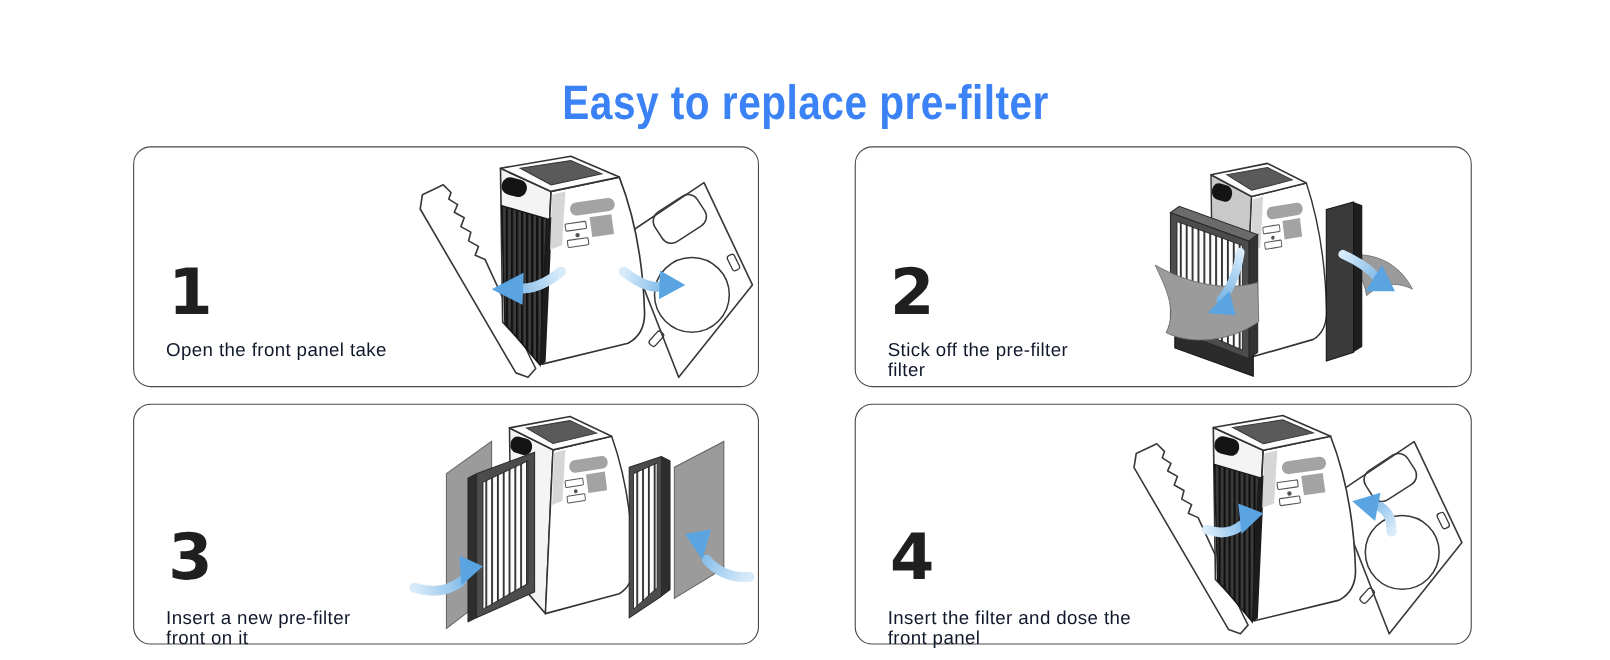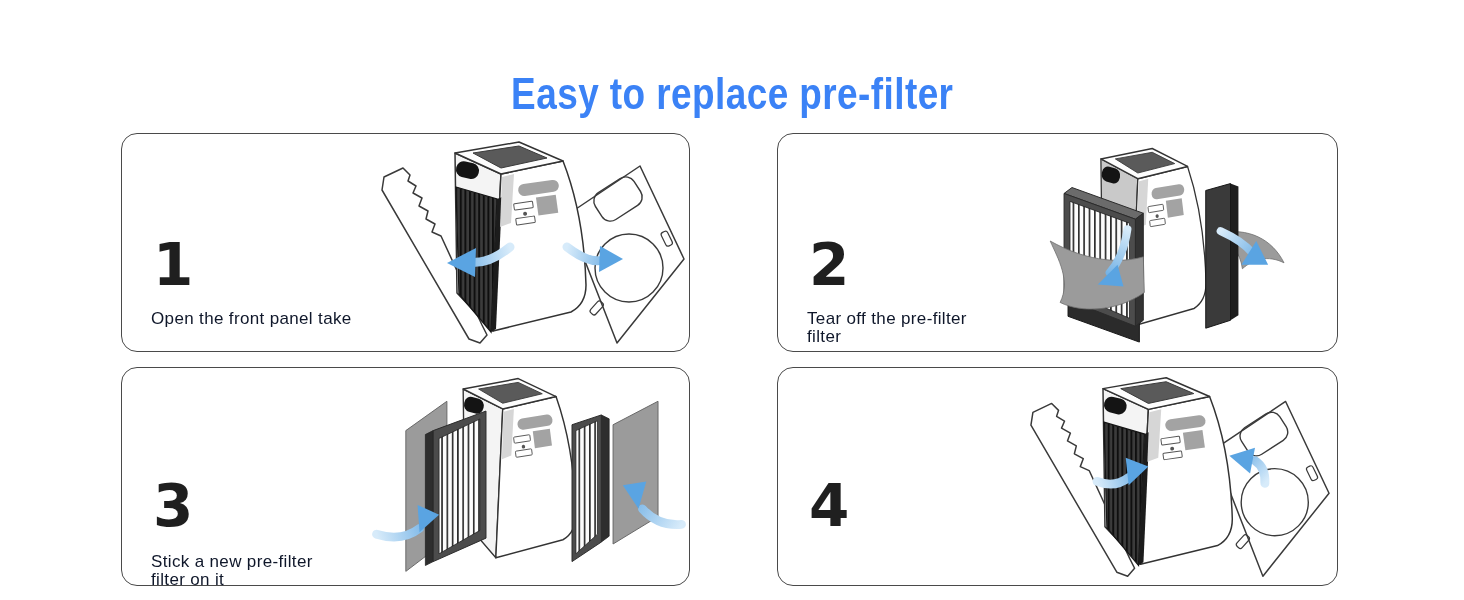--- a/index.html
+++ b/index.html
@@ -86,21 +86,21 @@
       <g>
         <path d="M190,112 Q212,129 226,125" fill="none" stroke="url(#ag1R)" stroke-width="9" stroke-linecap="round"></path>
         <path d="M223,111 L246,124 L222,137 Z" fill="#5aa4e2"></path>
       </g>
     </svg>
   </section>
 
   <section class="panel p2">
     <div class="step-number">2</div>
     <p class="step-label">
-      <span style="display:block">Tear off the pre-filter</span>
+      <span style="display:block">Stick off the pre-filter</span>
       <span style="display:block">filter</span>
     </p>
     <svg class="illus il2" viewBox="0 0 310 215">
       <defs>
         <pattern id="wpl2" width="5.4" height="6" patternUnits="userSpaceOnUse">
           <rect width="5.4" height="6" fill="#fcfcfc"></rect>
             <rect width="1.7" height="6" fill="#2d2d2d"></rect>
         </pattern>
         <linearGradient id="ag2L" gradientUnits="userSpaceOnUse" x1="104" y1="94" x2="78" y2="146">
           <stop offset="0" stop-color="#d7ebfa"></stop>
@@ -152,22 +152,22 @@
       <g>
         <path d="M198,96 Q220,106 230,118" fill="none" stroke="url(#ag2R)" stroke-width="8" stroke-linecap="round"></path>
         <path d="M234,106 L246,130 L219,130 Z" fill="#5aa4e2"></path>
       </g>
     </svg>
   </section>
 
   <section class="panel p3 row2">
     <div class="step-number">3</div>
     <p class="step-label">
-      <span style="display:block">Stick a new pre-filter</span>
-      <span style="display:block">filter on it</span>
+      <span style="display:block">Insert a new pre-filter</span>
+      <span style="display:block">front on it</span>
     </p>
     <svg class="illus il3" viewBox="0 0 320 222">
       <defs>
         <pattern id="wpl3" width="5.4" height="6" patternUnits="userSpaceOnUse">
           <rect width="5.4" height="6" fill="#fcfcfc"></rect>
             <rect width="1.7" height="6" fill="#2d2d2d"></rect>
         </pattern>
         <linearGradient id="ag3L" gradientUnits="userSpaceOnUse" x1="4" y1="168" x2="64" y2="150">
           <stop offset="0" stop-color="#d7ebfa"></stop>
             <stop offset="1" stop-color="#64a9e2"></stop>
@@ -214,20 +214,24 @@
       </g>
       <g>
         <path d="M316,158 Q292,160 276,142" fill="none" stroke="url(#ag3R)" stroke-width="9" stroke-linecap="round"></path>
         <path d="M280,114 L256,118 L272,142 Z" fill="#5aa4e2"></path>
       </g>
     </svg>
   </section>
 
   <section class="panel p4 row2">
     <div class="step-number">4</div>
+    <p class="step-label">
+      <span style="display:block">Insert the filter and dose the</span>
+      <span style="display:block">front panel</span>
+    </p>
     <svg class="illus il4" viewBox="0 0 310 212">
       <defs>
         <pattern id="pl4" width="4.6" height="6" patternUnits="userSpaceOnUse">
           <rect width="4.6" height="6" fill="#3c3c3c"></rect>
             <rect width="2" height="6" fill="#0f0f0f"></rect>
         </pattern>
         <linearGradient id="ag4L" gradientUnits="userSpaceOnUse" x1="72" y1="112" x2="118" y2="98">
           <stop offset="0" stop-color="#d7ebfa"></stop>
             <stop offset="1" stop-color="#64a9e2"></stop>
         </linearGradient>

